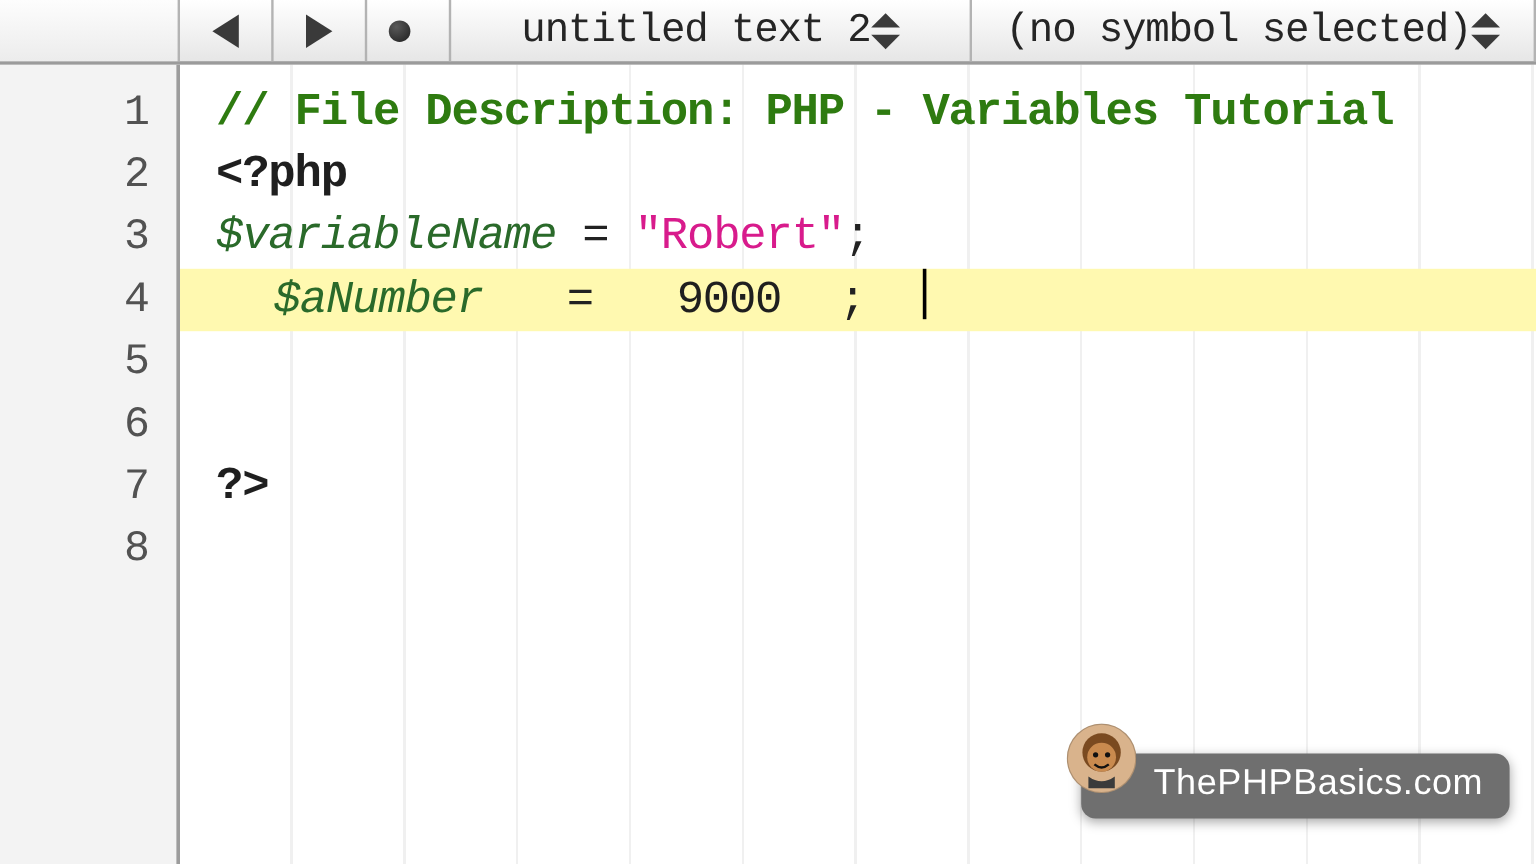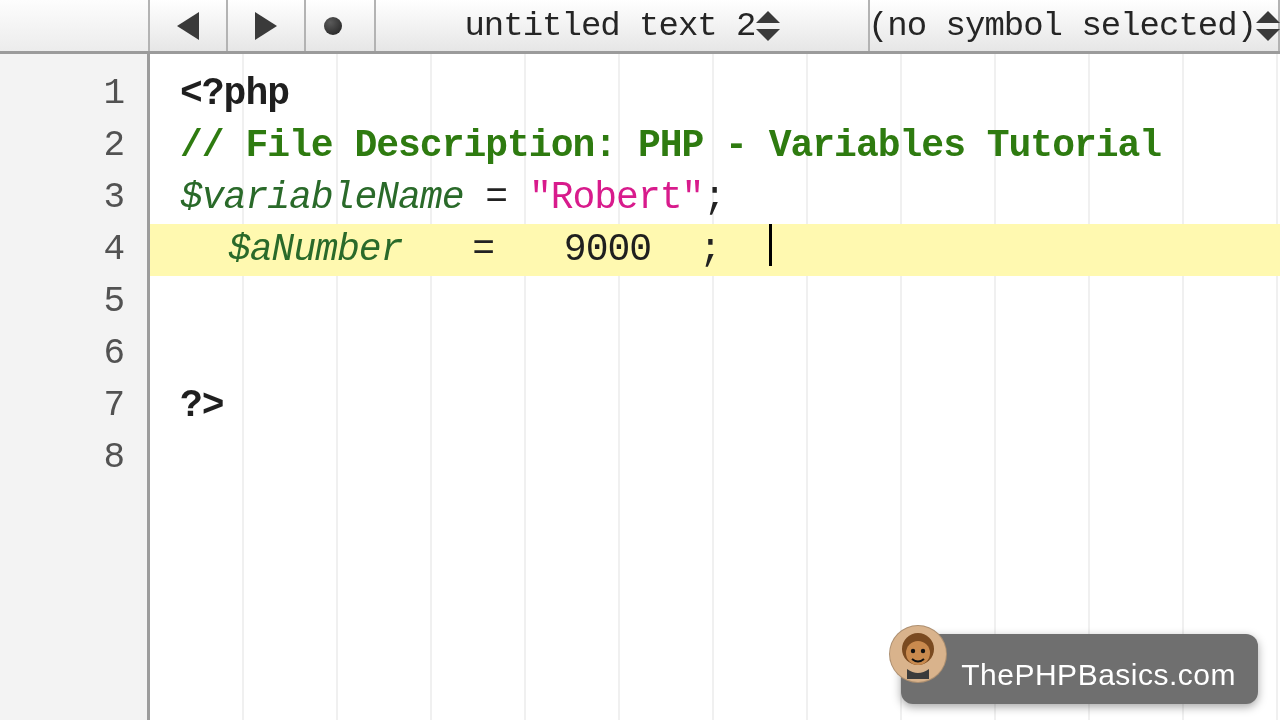--- a/index.html
+++ b/index.html
@@ -18,21 +18,21 @@
     border-right: 2px solid #b3b3b3;
     display: flex;
     align-items: center;
     justify-content: center;
     height: 100%;
   }
   .gutter-cell { width: 150px; background: linear-gradient(#fdfdfd,#ececec); }
   .nav-cell { width: 78px; }
   .dot-cell { width: 70px; justify-content: flex-end; padding-right: 14px; }
   .file-cell { flex: 1 1 auto; justify-content: space-between; padding: 0 28px; min-width: 0; }
-  .symbol-cell { width: 410px; justify-content: space-between; padding: 0 28px; border-right: none; }
+  .symbol-cell { width: 470px; justify-content: space-between; padding: 0 28px; border-right: none; }
 
   .tb-text { font-size: 34px; color: #252525; letter-spacing: -1px; white-space: nowrap; }
 
   .tri {
     width: 0; height: 0;
     border-top: 14px solid transparent;
     border-bottom: 14px solid transparent;
   }
   .tri.left  { border-right: 22px solid #3a3a3a; }
   .tri.right { border-left: 22px solid #3a3a3a; }
@@ -120,27 +120,27 @@
     height: 42px;
     background: #000;
     vertical-align: -6px;
     margin-left: 2px;
   }
 
   
   .badge {
     position: absolute;
     right: 22px;
-    bottom: 16px;
+    bottom: 38px;
     display: flex;
     align-items: center;
     gap: 14px;
     background: #6f6f6f;
     color: #fff;
-    padding: 24px 22px 12px 14px;
+    padding: 8px 22px 12px 14px;
     border-radius: 12px;
     box-shadow: 0 3px 10px rgba(0,0,0,0.35);
     font-family: -apple-system, Helvetica, Arial, sans-serif;
     text-align: right;
   }
   .badge .av {
     width: 58px; height: 58px; border-radius: 50%;
     background: #d9b38c;
     margin-left: -26px;
     margin-top: -42px;
@@ -190,22 +190,22 @@
       <div class="ln">2</div>
       <div class="ln">3</div>
       <div class="ln">4</div>
       <div class="ln">5</div>
       <div class="ln">6</div>
       <div class="ln">7</div>
       <div class="ln">8</div>
     </div>
   <div class="code-wrap" id="code">
 
-    <div class="code-line"><span class="tk-kw">&lt;?php</span></div>
-      <div class="code-line"><span class="tk-comment">// File Description: PHP - Variables Tutorial</span></div>
+    <div class="code-line"><span class="tk-comment">// File Description: PHP - Variables Tutorial</span></div>
+      <div class="code-line"><span class="tk-kw">&lt;?php</span></div>
       <div class="code-line"><span class="tk-var">$variableName</span><span class="tk-op"> = </span><span class="tk-str">"Robert"</span><span class="tk-punc">;</span></div>
       <div class="code-line hl"><span class="tk-var">$aNumber</span><span class="tk-op"> = </span><span class="tk-num">9000</span><span class="tk-punc">;</span><span class="cursor"></span></div>
       <div class="code-line"></div>
       <div class="code-line"></div>
       <div class="code-line"><span class="tk-kw">?&gt;</span></div>
       <div class="badge">
       <span class="av">
         <svg viewBox="0 0 50 50">
           <circle cx="25" cy="20" r="16" fill="#7a4a20"></circle>
           <circle cx="25" cy="24" r="12" fill="#c98a4e"></circle>

